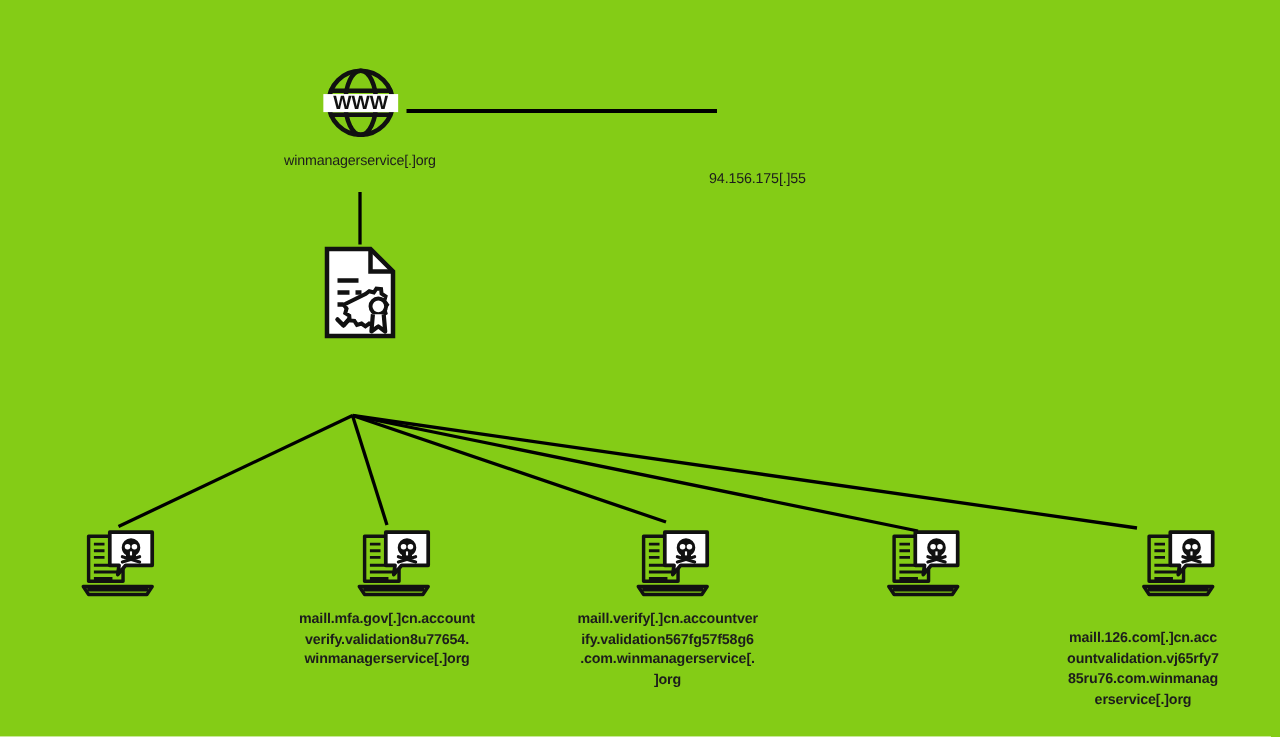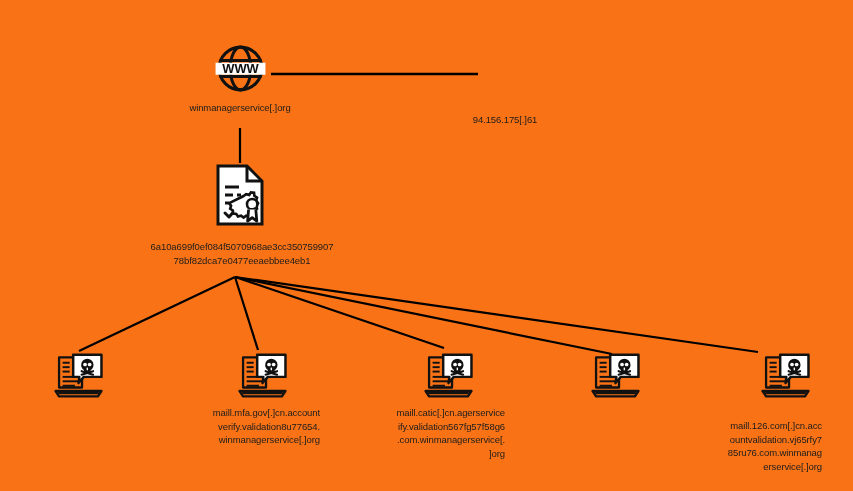--- a/index.html
+++ b/index.html
@@ -4,21 +4,21 @@
 <style>
   html, body {
     margin: 0;
     padding: 0;
     background: #ffffff;
   }
   #canvas {
     position: relative;
     width: 853px;
     height: 491px;
-    background: #f97316;
+    background: #84cc16;
     overflow: hidden;
     font-family: "Liberation Sans", sans-serif;
     color: #1a1a1a;
   }
   .edges {
     position: absolute;
     left: 0;
     top: 0;
     width: 853px;
     height: 491px;
@@ -36,21 +36,22 @@
     font-size: 9.5px;
     line-height: 13.6px;
     letter-spacing: -0.1px;
     color: #1c1c1c;
     white-space: pre-line;
   }
   .label-center {
     text-align: center;
   }
   .label-left {
-    text-align: right;
+    text-align: center;
+    font-weight: bold;
   }
   
   #globe-node { left: 212px; top: 40px; }
   #globe-label { left: 150px; top: 101px; width: 180px; }
   
   #ip-node { left: 477px; top: 40px; }
   #ip-label { left: 425px; top: 113px; width: 160px; }
   
   #cert-node { left: 214px; top: 163px; }
   #cert-label { left: 122px; top: 240px; width: 240px; }
@@ -91,21 +92,21 @@
         <ellipse cx="32" cy="32" rx="11.5" ry="24"></ellipse>
         <line x1="8.6" y1="23" x2="55.4" y2="23"></line>
         <line x1="8.6" y1="41" x2="55.4" y2="41"></line>
       </g>
       <rect x="4" y="25.5" width="56" height="13.5" fill="#ffffff"></rect>
       <text x="32" y="36.6" text-anchor="middle" font-family="'Liberation Sans', sans-serif" font-size="14.5" font-weight="bold" fill="#111111">WWW</text>
     </svg>
   </div>
   <div class="label label-center" id="globe-label">winmanagerservice[.]org</div>
 
-  <div class="label label-center" id="ip-label">94.156.175[.]61</div>
+  <div class="label label-center" id="ip-label">94.156.175[.]55</div>
 
   <div class="node icon-wrap" id="cert-node">
     <svg width="52" height="64" viewBox="0 0 52 64">
       <path d="M4 3 H33 L48 18 V61 H4 Z" fill="#ffffff" stroke="#111111" stroke-width="3"></path>
       <path d="M33 3 V18 H48" fill="none" stroke="#111111" stroke-width="3"></path>
       <g stroke="#111111" stroke-width="3" stroke-linecap="butt">
         <line x1="11" y1="24" x2="25" y2="24"></line>
         <line x1="11" y1="32" x2="19" y2="32"></line>
         <line x1="23" y1="32" x2="27" y2="32"></line>
         <line x1="31" y1="32" x2="35" y2="32"></line>
@@ -113,22 +114,20 @@
         <line x1="19" y1="40" x2="25" y2="40"></line>
       </g>
 
       <path d="M11 50 L15 54 L23 45" fill="none" stroke="#111111" stroke-width="3" stroke-linecap="round" stroke-linejoin="round"></path>
 
       <path d="M35 36 l3.3 -2.4 3.9 1.1 2.2 -3.4 4 0.4 0.4 4 3.4 2.2 -1.1 3.9 2.4 3.3 -2.4 3.3 1.1 3.9 -3.4 2.2 -0.4 4 -4 0.4 -2.2 3.4 -3.9 -1.1 -3.3 2.4 -3.3 -2.4 -3.9 1.1 -2.2 -3.4 -4 -0.4 -0.4 -4 -3.4 -2.2 1.1 -3.9 -2.4 -3.3 z" transform="translate(-5.5,-0.5) scale(0.78) translate(10,7)" fill="#ffffff" stroke="#111111" stroke-width="3.4"></path>
       <circle cx="38.2" cy="41.2" r="5.2" fill="#ffffff" stroke="#111111" stroke-width="2.6"></circle>
       <path d="M34.6 46.5 L33.6 58 L38.2 54.6 L42.8 58 L41.8 46.5" fill="#ffffff" stroke="#111111" stroke-width="2.8" stroke-linejoin="round"></path>
     </svg>
   </div>
-  <div class="label label-center" id="cert-label">6a10a699f0ef084f5070968ae3cc350759907
-78bf82dca7e0477eeaebbee4eb1</div>
 
   <div class="node icon-wrap" id="host-node-0">
     <svg width="53" height="48" viewBox="0 0 60 54">
       <g fill="none" stroke="#111111" stroke-width="2.6" stroke-linejoin="round">
         <path d="M8 6 H34 V40 H8 Z"></path>
         <path d="M4 44 H56 L52 50 H8 Z"></path>
         <path d="M7 46.5 H53"></path>
       </g>
       <g stroke="#111111" stroke-width="2.2">
         <line x1="12" y1="12" x2="20" y2="12"></line>
@@ -211,21 +210,21 @@
         <circle cx="37.4" cy="14" r="2.1"></circle>
         <circle cx="42.6" cy="14" r="2.1"></circle>
         <rect x="39.2" y="17.5" width="1.6" height="3"></rect>
       </g>
       <g stroke="#111111" stroke-width="2.4" stroke-linecap="round">
         <line x1="33.5" y1="25.5" x2="46.5" y2="21.5"></line>
         <line x1="33.5" y1="21.5" x2="46.5" y2="25.5"></line>
       </g>
     </svg>
   </div>
-  <div class="label label-left" id="host-label-2">maill.catic[.]cn.agerservice
+  <div class="label label-left" id="host-label-2">maill.verify[.]cn.accountver
 ify.validation567fg57f58g6
 .com.winmanagerservice[.
 ]org</div>
 
   <div class="node icon-wrap" id="host-node-3">
     <svg width="53" height="48" viewBox="0 0 60 54">
       <g fill="none" stroke="#111111" stroke-width="2.6" stroke-linejoin="round">
         <path d="M8 6 H34 V40 H8 Z"></path>
         <path d="M4 44 H56 L52 50 H8 Z"></path>
         <path d="M7 46.5 H53"></path>

